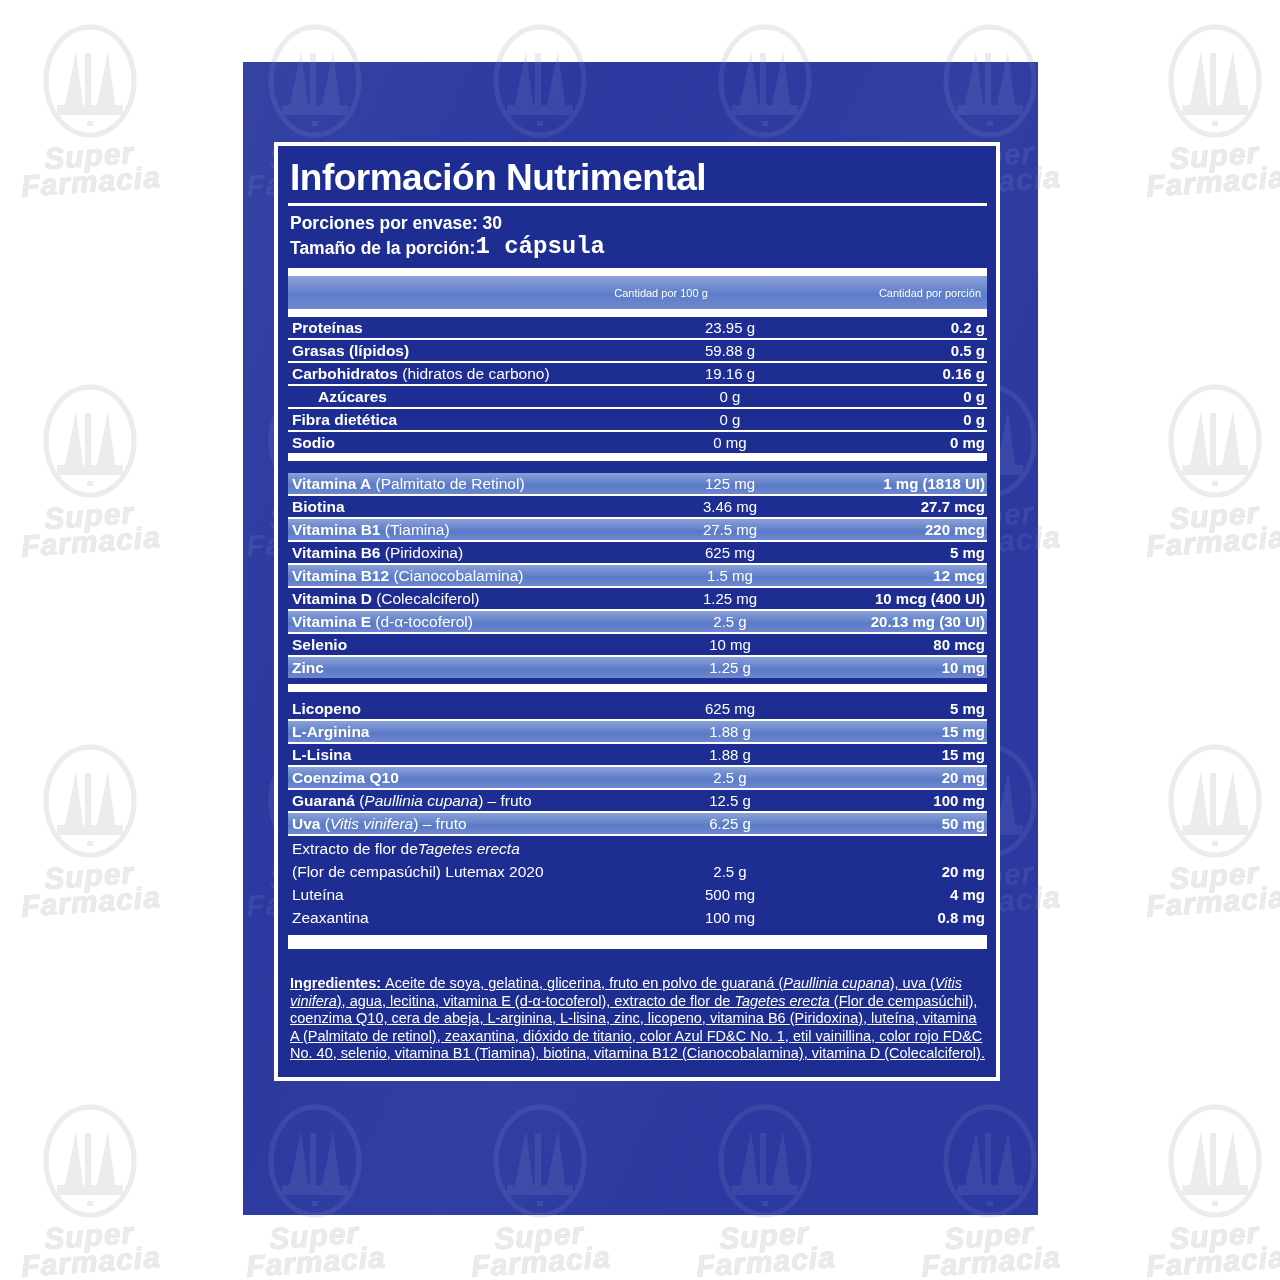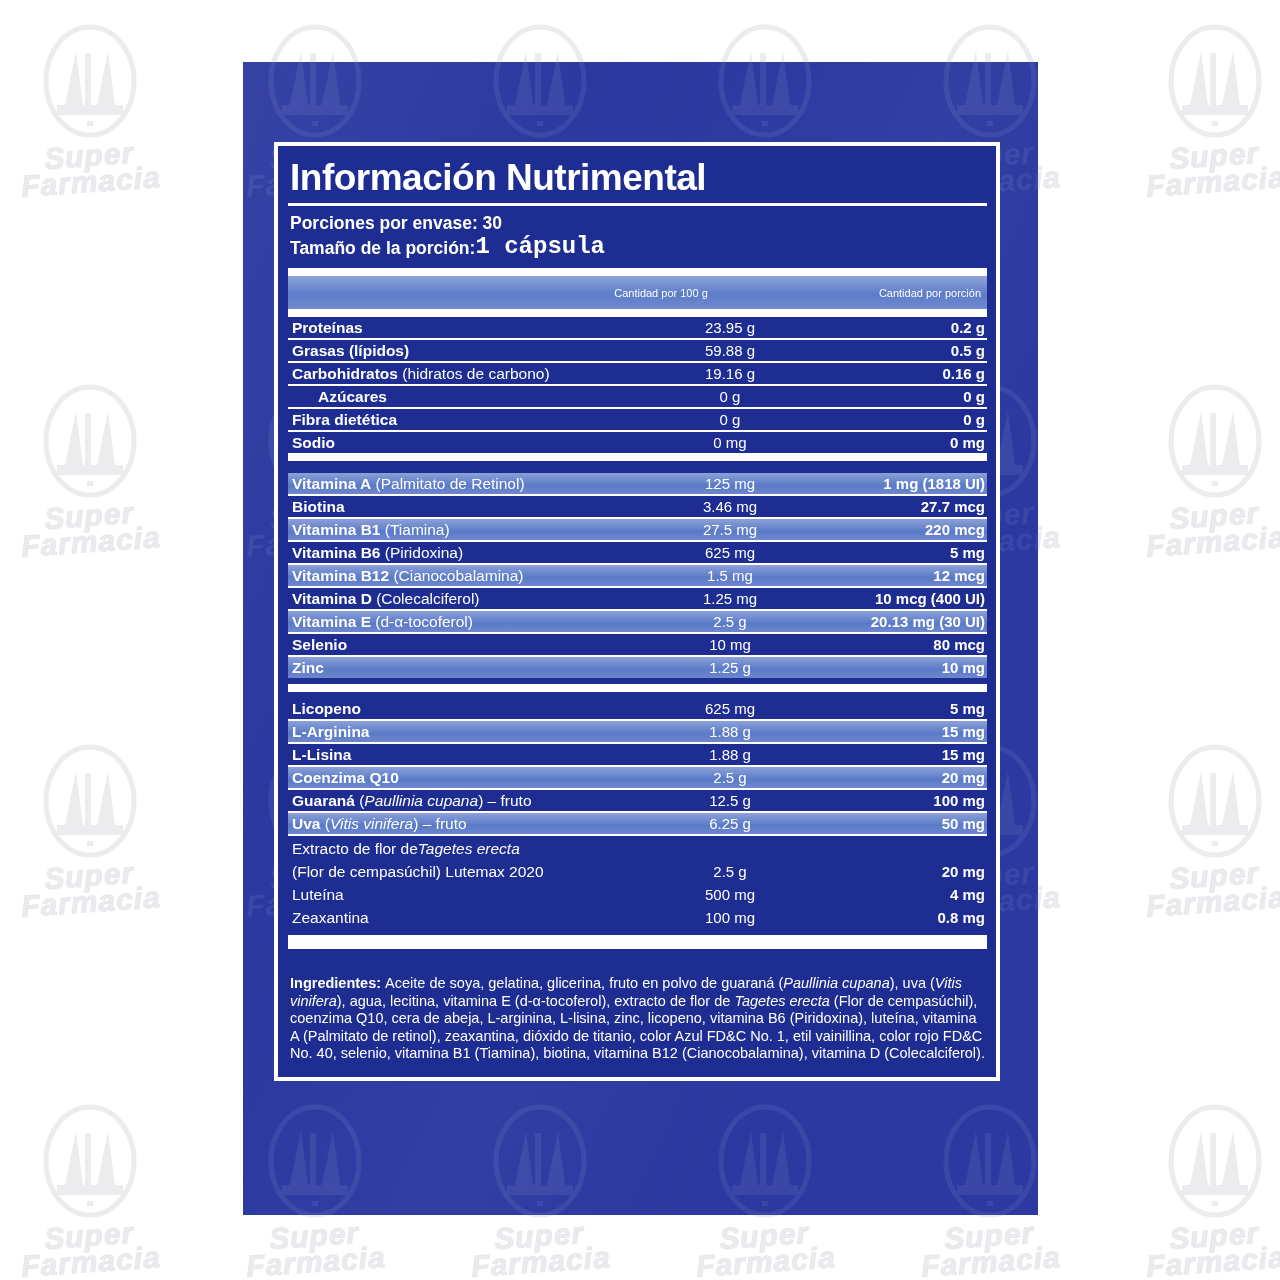--- a/index.html
+++ b/index.html
@@ -59,21 +59,21 @@
   .row .lbl .rg{font-weight:400;margin-top:30px;}
   .row .lbl .i{font-style:italic;font-weight:400;}
   .row.indent .lbl{padding-left:26px;}
   .row.rg-label .lbl{font-weight:400;}
   .row .c100{width:170px;text-align:center;font-size:15px;font-weight:400;white-space:nowrap;}
   .row .cport{width:170px;text-align:right;font-size:15px;font-weight:700;white-space:nowrap;padding-right:2px;}
   .row.light{background:linear-gradient(180deg,#8ba1d8 0%,#5a7ac7 60%,#6e87cf 100%);}
   .ex-head{font-size:15.5px;font-weight:400;height:22px;display:flex;align-items:center;padding-left:4px;}
   .ex-head .i{font-style:italic;}
   
-  .ingredients{font-size:14.5px;line-height:17.5px;font-weight:400;margin:0 2px 2px 2px;}
+  .ingredients{font-size:14.5px;line-height:17.5px;font-weight:400;margin:0 2px 2px 2px;text-decoration:underline;}
   .ingredients .b{font-weight:700;}
   .ingredients .i{font-style:italic;}
 </style>
 </head>
 <body>
 
 <div class="wm-layer wm-gray" id="wm-gray">
     <div class="wm-tile" style="left: 5px; top: 23px;">
       <svg width="110" height="120" viewBox="0 0 110 120">
         <ellipse cx="55" cy="58" rx="44" ry="54" fill="none" stroke="#ececef" stroke-width="5"></ellipse>

